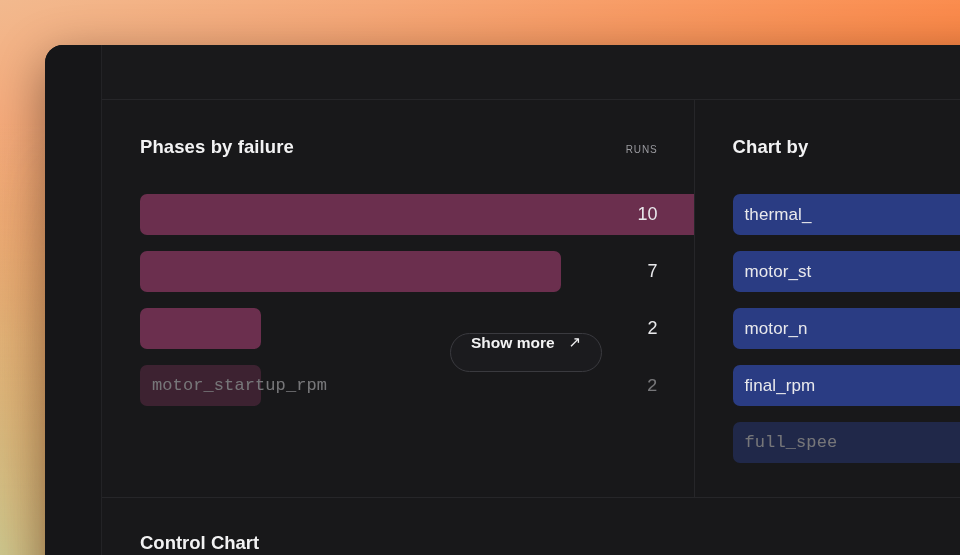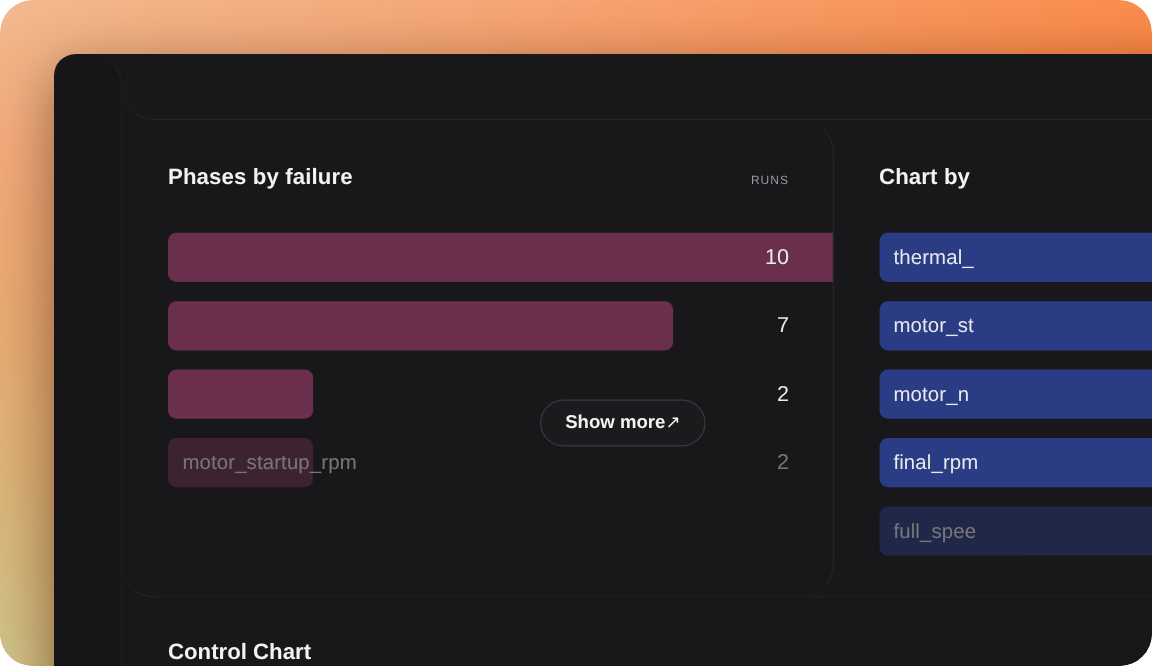--- a/index.html
+++ b/index.html
@@ -1,15 +1,15 @@
 <!DOCTYPE html>
 <html><head>
 <meta charset="utf-8">
 <style>
-  * { box-sizing: border-box; margin: 0; padding: 0; border-radius: 27px; }
+  * { box-sizing: border-box; margin: 0; padding: 0; }
 
   html, body {
     width: 960px;
     height: 555px;
     overflow: hidden;
     font-family: "Liberation Sans", sans-serif;
   }
 
   #stage {
     position: relative;
@@ -113,21 +113,21 @@
   }
 
   .rows { position: relative; }
 
   .row {
     position: relative;
     height: 57px;
     display: flex;
     align-items: center;
   }
-  .row.faded { opacity: 0.45; }
+  .row.faded { opacity: 0.45; font-family: Liberation Mono, monospace; }
 
   .bar {
     position: absolute;
     left: 0; top: 8px;
     height: 41px;
     border-radius: 7px;
   }
   .bar-maroon { background: #6b2f4e; }
   .bar-blue   { background: #2a3c83; }
 
@@ -149,21 +149,21 @@
     color: #e9e9ec;
   }
 
   
   #show-more-button {
     position: absolute;
     left: 348px;
     top: 233px;
     z-index: 5;
     display: flex;
-    align-items: center;
+    gap: 14px;
     height: 39px;
     padding: 0 20px;
     border: 1px solid #3a3a3f;
     border-radius: 20px;
     background: #1b1b1e;
     cursor: pointer;
   }
   #show-more-button .sm-label {
     font-size: 15.5px;
     font-weight: 700;

